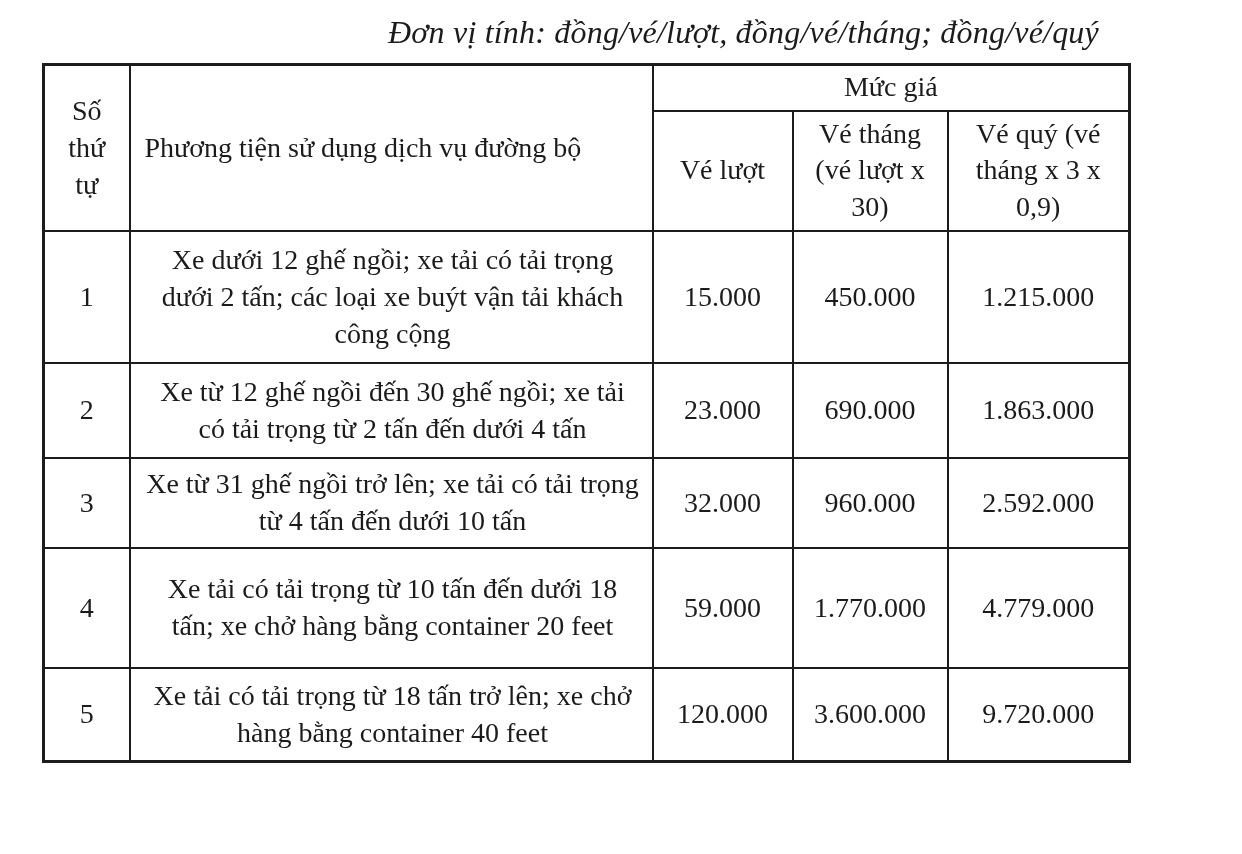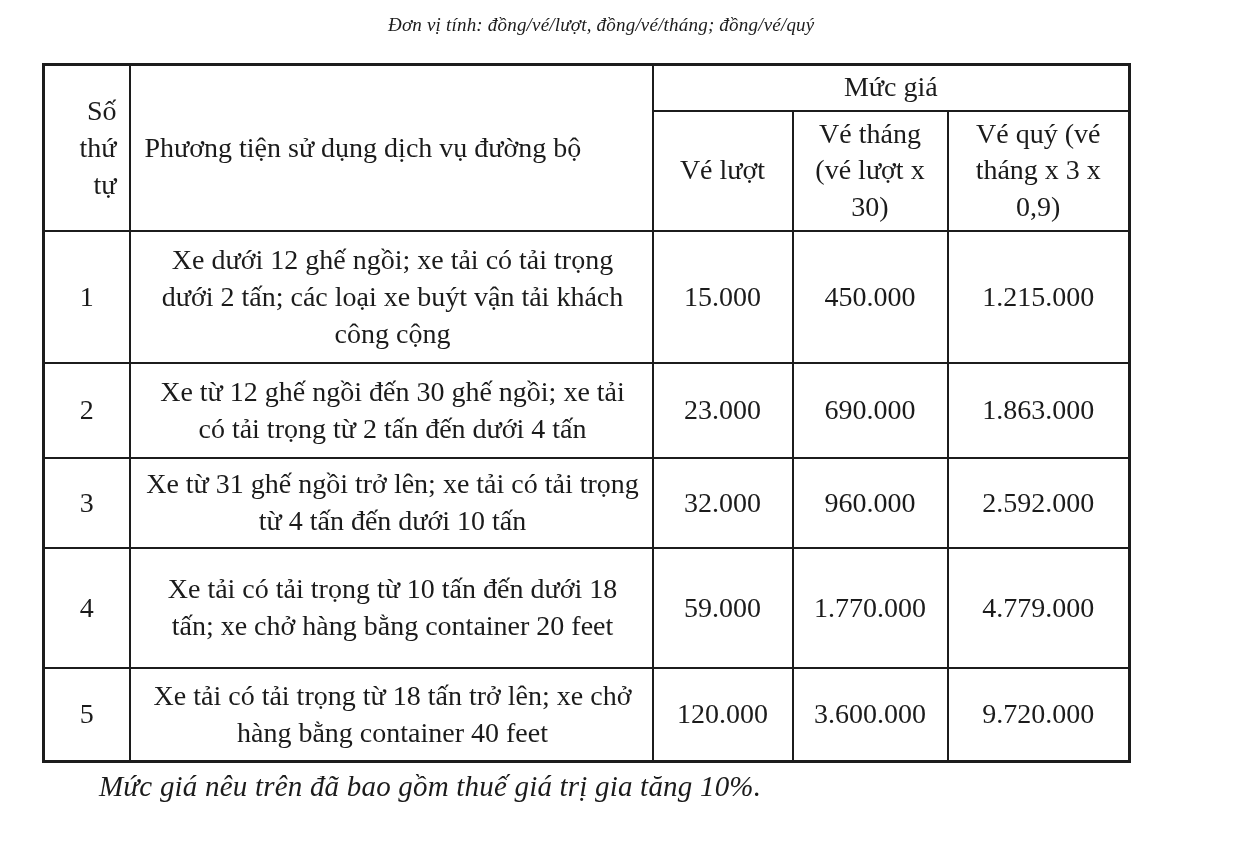--- a/index.html
+++ b/index.html
@@ -9,21 +9,21 @@
     font-family: "Liberation Serif", "DejaVu Serif", serif;
     color: #1b1b1b;
     overflow: hidden;
   }
   .page { position: relative; width: 1242px; height: 854px; background: #fff; }
 
   .unit-note {
     position: absolute;
     left: 388px; top: 14px;
     font-style: italic;
-    font-size: 19px;
+    font-size: 32px;
     letter-spacing: 0.2px;
     white-space: nowrap;
   }
 
   table.price-table {
     position: absolute;
     left: 42px; top: 63px;
     width: 1086px;
     border-collapse: collapse;
     table-layout: fixed;
@@ -45,21 +45,21 @@
   col.c-quy    { width: 182px; }
 
   tr.h-top  { height: 46px; }
   tr.h-bot  { height: 120px; }
   tr.r1 { height: 132px; }
   tr.r2 { height: 95px;  }
   tr.r3 { height: 90px;  }
   tr.r4 { height: 120px; }
   tr.r5 { height: 93px;  }
 
-  th.stt-head { text-align: right; padding: 8px 12px; }
+  th.stt-head { text-align: center; padding: 8px 12px; }
   th.stt-head .narrow { display: inline-block; max-width: 58px; }
   th.veh-head { text-align: left; padding-left: 14px; padding-right: 0; }
   th.group-head { text-align: center; margin-left: 16px; }
   th.price-head { text-align: center; padding: 4px 6px; margin-top: 40px; }
 
   td.stt-cell { text-align: center; }
   td.veh-cell { text-align: center; padding: 6px 10px 6px 13px; }
   td.num-cell { text-align: center; padding: 0 14px; }
 
   .footnote {
@@ -131,15 +131,14 @@
       <tr class="r5">
         <td class="stt-cell">5</td>
         <td class="veh-cell">Xe tải có tải trọng từ 18 tấn trở lên; xe chở hàng bằng container 40 feet</td>
         <td class="num-cell">120.000</td>
         <td class="num-cell">3.600.000</td>
         <td class="num-cell">9.720.000</td>
       </tr>
     </tbody>
   </table>
 
-  <div class="footnote">Mức giá nêu trên đã bao gồm thuế giá trị gia tăng 10%.</div>
 
 </div>
 
 </body></html>

